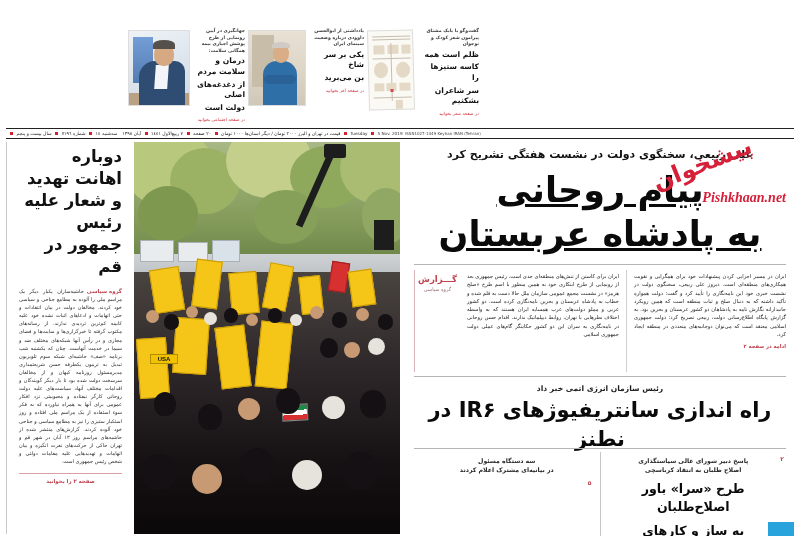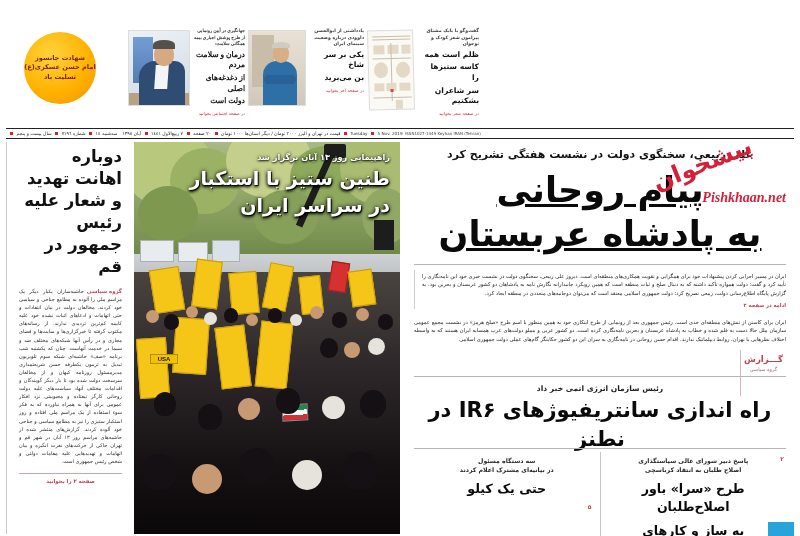--- a/index.html
+++ b/index.html
@@ -312,21 +312,21 @@
     font-family: "Liberation Serif", serif;
     font-style: italic;
   }
 
   
   #lead-body {
     position: absolute;
     right: 8px; top: 130px;
     width: 372px; height: 102px;
     display: flex;
-    flex-direction: column;
+    flex-direction: row;
     gap: 7px;
   }
   #lead-body .label-col {
     width: 46px;
     flex: 0 0 46px;
     text-align: center;
     padding-top: 4px;
     border-left: 0.8px solid #d9b5b9;
   }
   #lead-body .label-col .lbl-title {
@@ -409,36 +409,31 @@
   }
 </style>
 </head>
 <body>
 
 <div id="page">
 
   <div id="masthead">
 
 
-    <div id="orange-badge">
-      <span>شهادت جانسوز</span>
-      <span>امام حسن عسکری(ع)</span>
-      <span>تسلیت باد</span>
-    </div>
 
     <div class="teaser-photo" id="teaser-photo-1">
       <div class="sky"></div>
         <div class="flag"></div>
         <div class="desk"></div>
       <div class="body"></div>
         <div class="shirt"></div>
         <div class="head"></div>
         <div class="hair"></div>
     </div>
-    <div class="teaser" id="teaser-1" style="left:193px; width:52px;font-family:Liberation Serif, serif;">
+    <div class="teaser" id="teaser-1" style="left:193px; width:52px;">
       <div class="kicker">جهانگیری در آیین رونمایی از طرح پوشش اجباری بیمه همگانی سلامت:</div>
       <div class="tease-head">درمان و سلامت مردم</div>
       <div class="tease-head">از دغدغه‌های اصلی</div>
       <div class="tease-head">دولت است</div>
       <div class="more">در صفحه اجتماعی بخوانید</div>
     </div>
 
     <div class="teaser-photo" id="teaser-photo-2">
       <div class="bg"></div>
         <div class="door"></div>
@@ -570,25 +565,20 @@
         <div class="head-d" style="left:142px; top:246px; width:24px; height:26px;"></div>
         <div class="head-w" style="left:188px; top:254px; width:23px; height:23px;"></div>
         <div class="head-d" style="left:226px; top:248px; width:26px; height:28px;"></div>
         <div class="head-d" style="left:8px; top:312px; width:34px; height:36px;"></div>
         <div class="head-s" style="left:58px; top:322px; width:30px; height:30px;"></div>
         <div class="head-d" style="left:106px; top:306px; width:34px; height:36px;"></div>
         <div class="head-w" style="left:158px; top:318px; width:30px; height:30px;"></div>
         <div class="head-d" style="left:208px; top:310px; width:36px; height:38px;"></div>
       </div>
 
-      <div id="photo-caption">
-        <div class="kicker">راهپیمایی روز ١٣ آبان برگزار شد</div>
-        <div class="cap-head">طنین ستیز با استکبار</div>
-        <div class="cap-head">در سراسر ایران</div>
-      </div>
     </div>
 
     <div id="right-col">
 
       <div id="lead-kicker">علی ربیعی، سخنگوی دولت در نشست هفتگی تشریح کرد</div>
 
       <div id="lead-headline">
         <div>پیام روحانی</div>
         <div>به پادشاه عربستان</div>
       </div>
@@ -626,21 +616,20 @@
         <div class="bstory with-div">
           <div class="kicker">پاسخ دبیر شورای عالی سیاستگذاری</div>
           <div class="kicker">اصلاح طلبان به انتقاد کرباسچی</div>
           <div class="head">طرح «سرا» باور اصلاح‌طلبان</div>
           <div class="head">به ساز و کارهای دموکراتیک است</div>
 
         </div>
         <div class="bstory">
           <div class="kicker">سه دستگاه مسئول</div>
           <div class="kicker">در بیانیه‌ای مشترک اعلام کردند</div>
-          <div class="head">حتی یک کیلو</div>
           <div class="pagenum">۵</div>
         </div>
       </div>
 
       <div id="blue-corner"></div>
     </div>
   </div>
 </div>
 
 </body></html>

